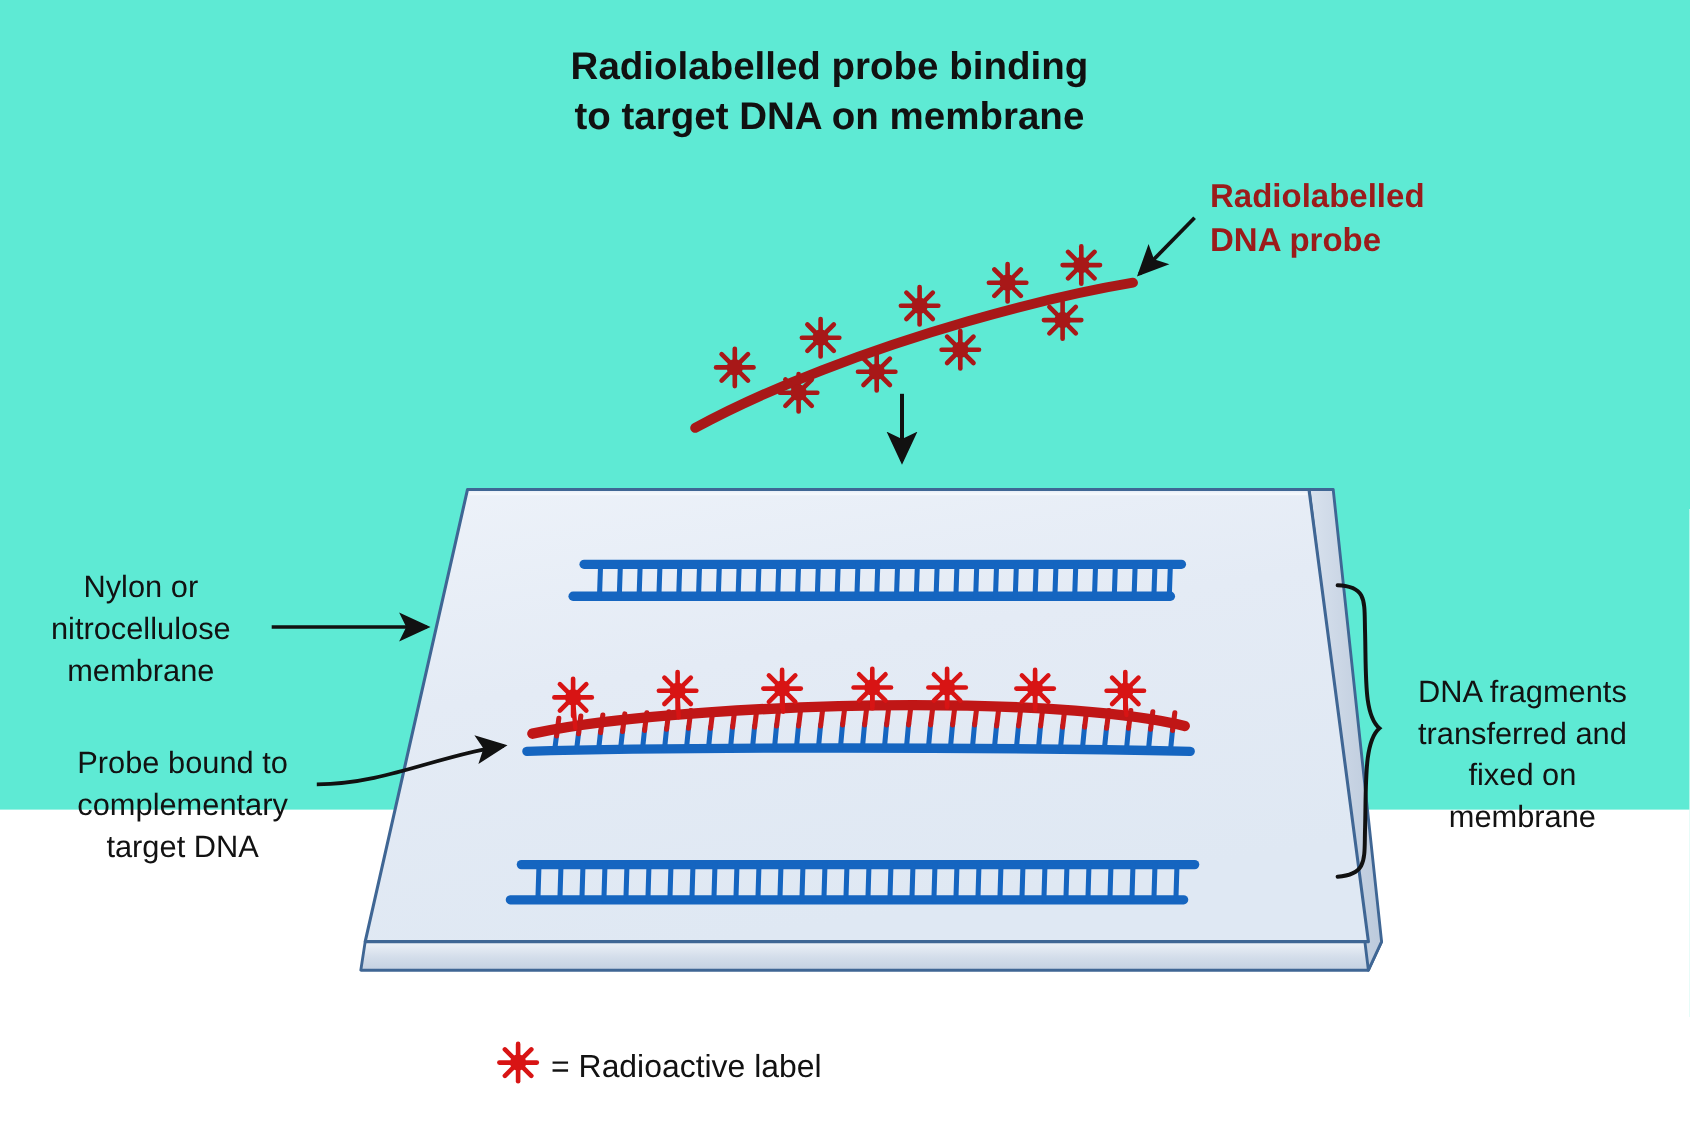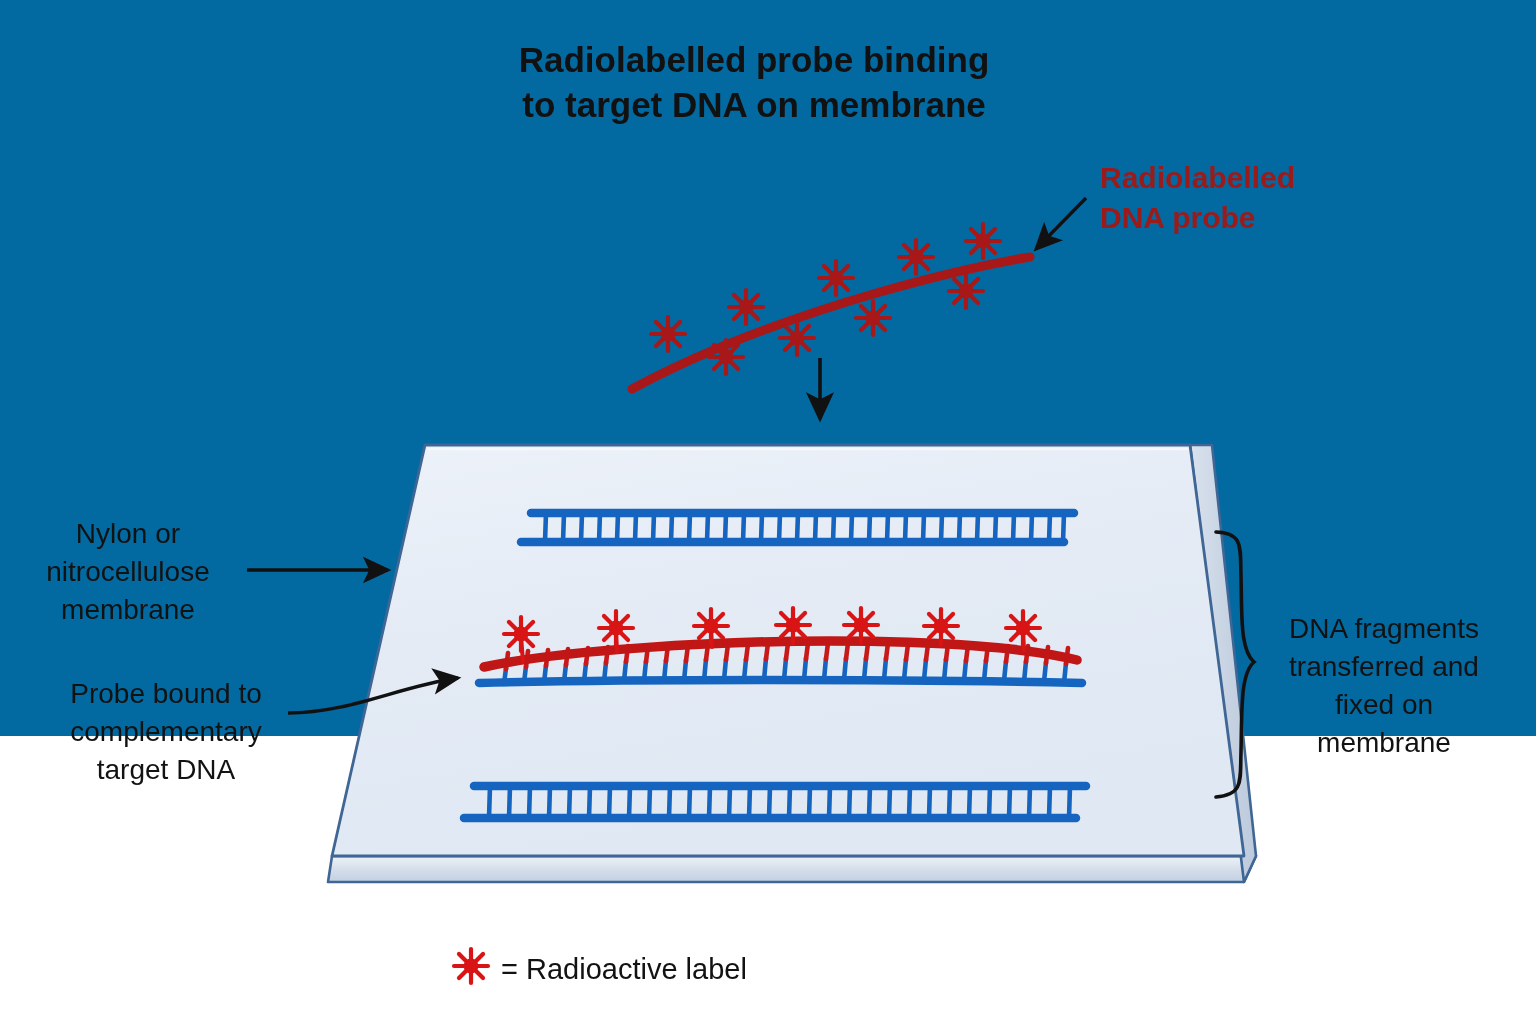--- a/index.html
+++ b/index.html
@@ -11,21 +11,21 @@
   body {
     width: 1536px;
     height: 1024px;
     overflow: hidden;
     font-family: "Liberation Sans", sans-serif;
   }
   #stage {
     position: relative;
     width: 1536px;
     height: 736px;
-    background: #0369a1;
+    background: #5eead4;
   }
   #scene {
     position: absolute;
     left: 0;
     top: 0;
     width: 1536px;
     height: 1024px;
   }
   .ttl {
     font-family: "Liberation Sans", sans-serif;

